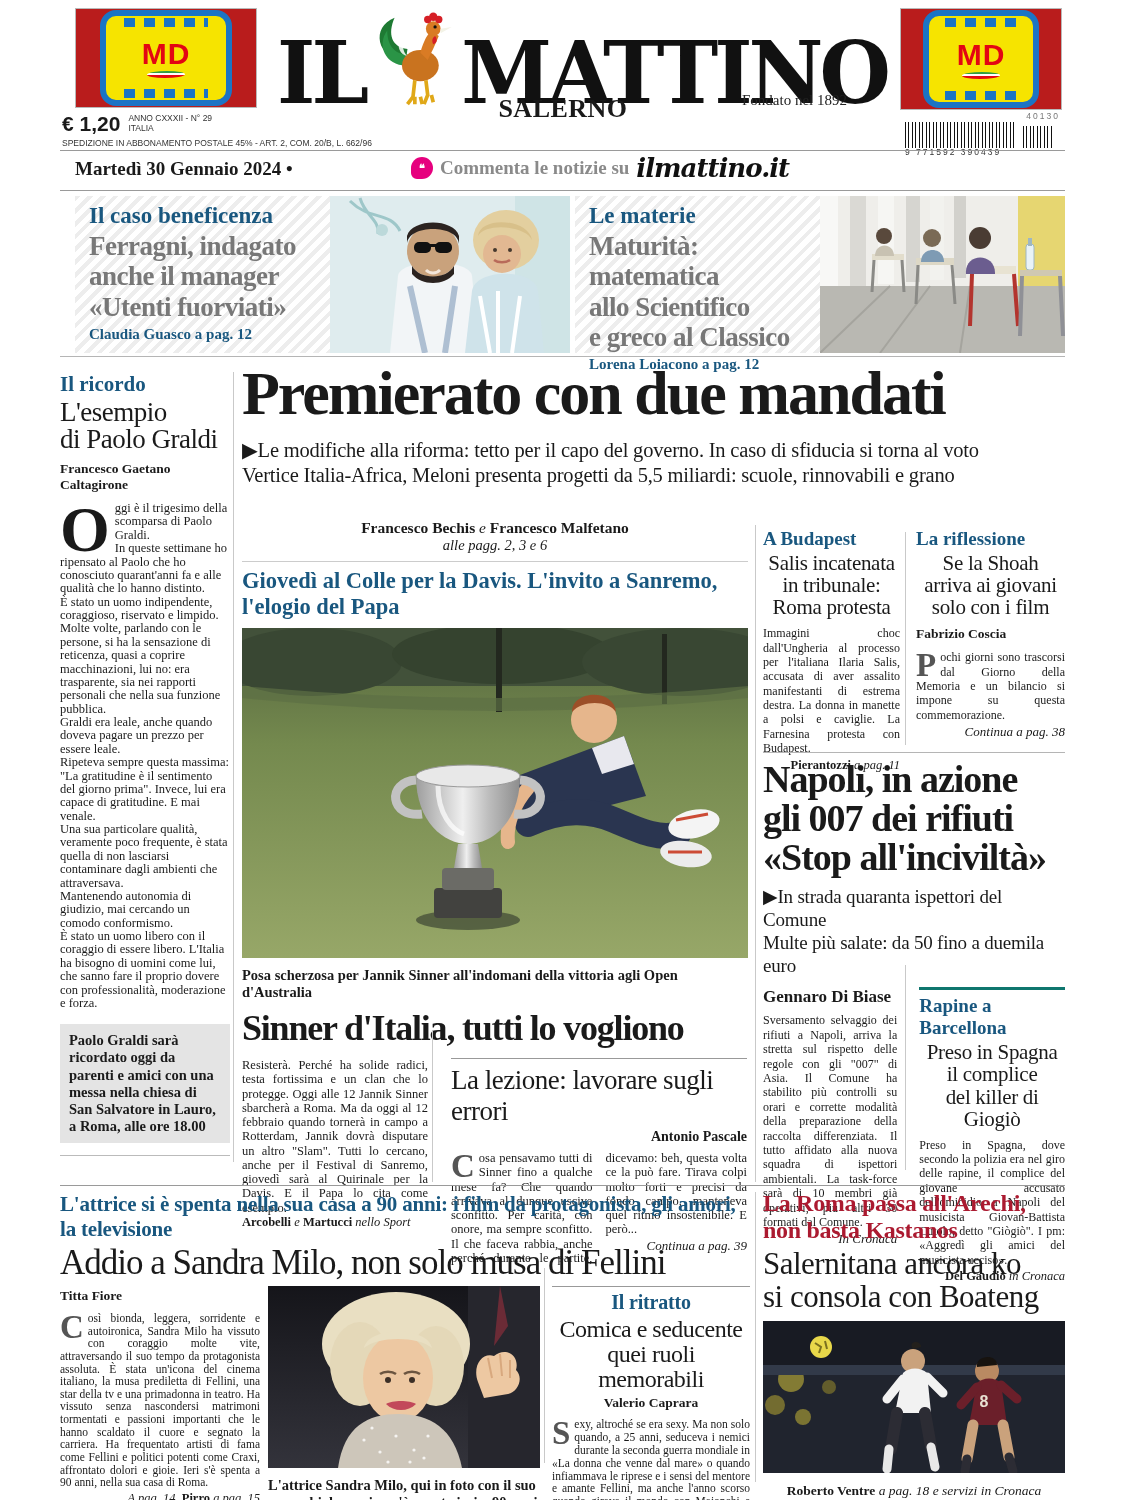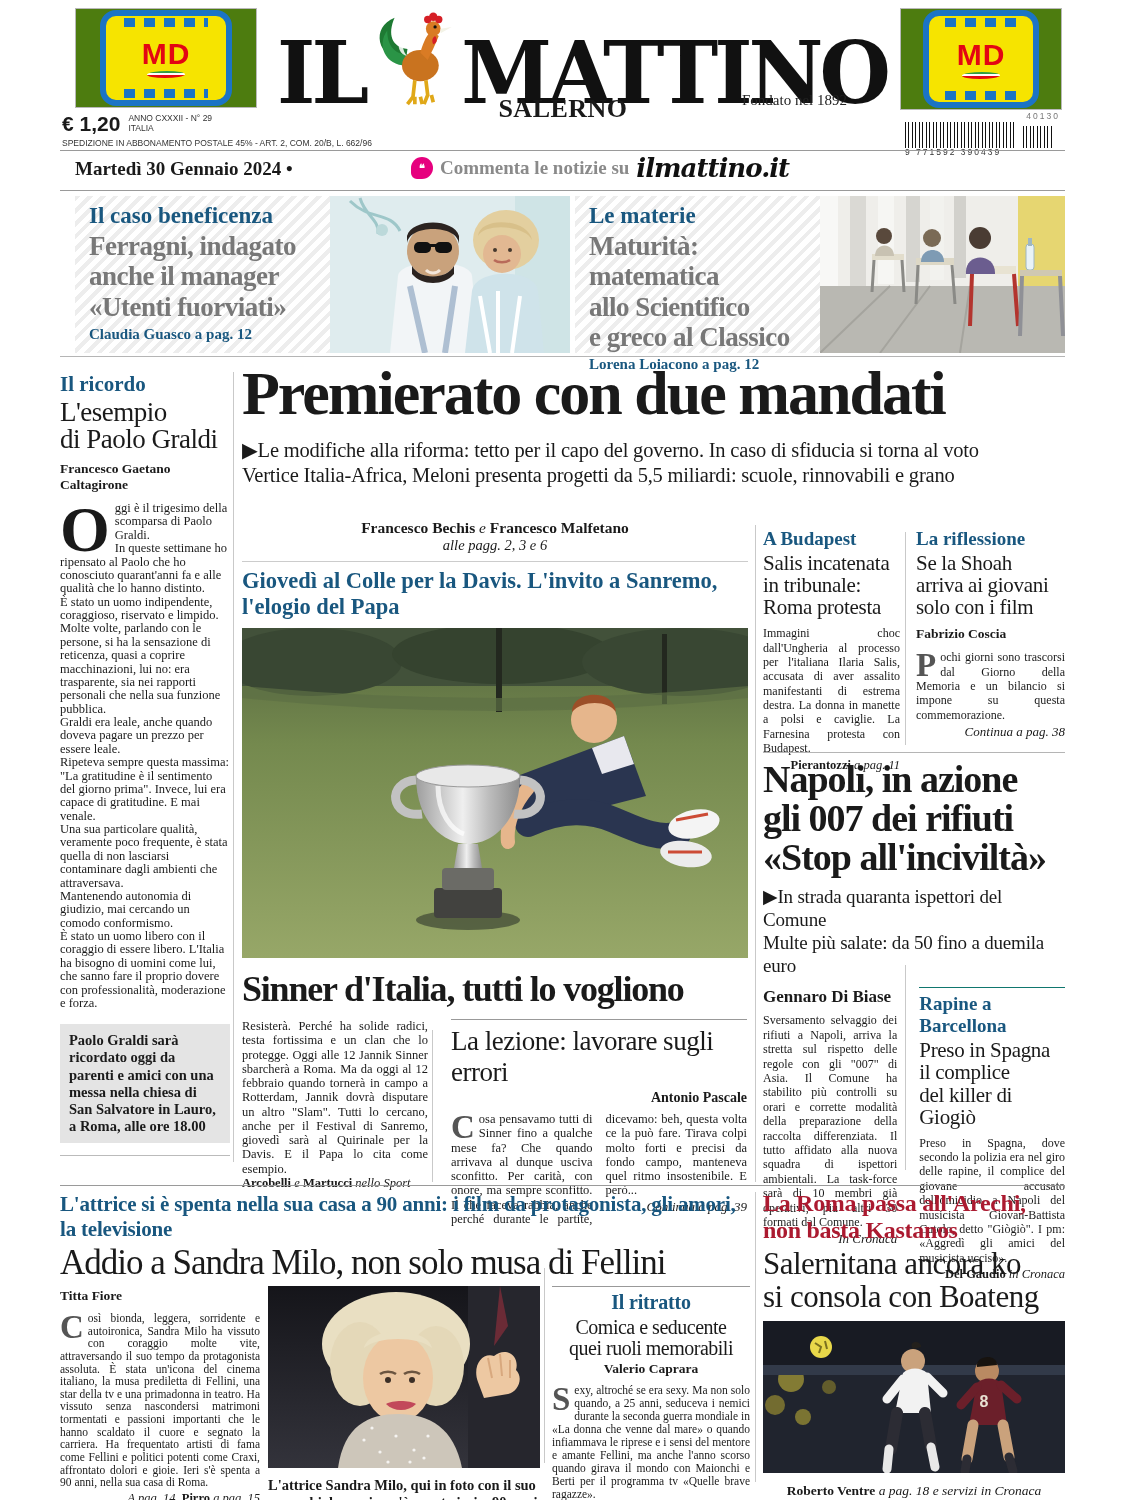--- a/index.html
+++ b/index.html
@@ -6,21 +6,21 @@
   .page{position:relative;width:1126px;height:1500px;background:#ffffff;margin:0 auto;
         font-family:"Liberation Serif",serif;color:#1a1a1a;overflow:hidden;}
   .prewrap{white-space:pre-line;}
   .just{text-align:justify;}
   .abs{position:absolute;}
   .hline{position:absolute;height:1px;background:#b5b5b5;}
   .vline{position:absolute;width:1px;background:#c9c9c9;}
   .kicker{color:#19577f;font-weight:bold;}
   .red{color:#ab1a30;}
   
-  .md-card{position:absolute;background:#4d7c0f;border:1px solid #b9b9b9;display:flex;align-items:center;justify-content:center;}
+  .md-card{position:absolute;background:#b91c1c;border:1px solid #b9b9b9;display:flex;align-items:center;justify-content:center;}
   .md-logo{position:relative;background:#f6e400;border:6px solid #1b74c5;border-radius:16px;
            display:flex;flex-direction:column;align-items:center;justify-content:center;}
   .md-sprocket{width:70%;height:9px;background:repeating-linear-gradient(90deg,#1b74c5 0 11px,#f6e400 11px 20px);}
   .md-sprocket.top{position:absolute;top:2px;}
   .md-sprocket.bot{position:absolute;bottom:2px;}
   .md-text{font-family:"Liberation Sans",sans-serif;font-weight:bold;color:#e30613;font-size:30px;letter-spacing:1px;line-height:1;}
   .md-swoosh{width:38px;height:7px;border-radius:50%;transform:skewX(-18deg);margin-top:2px;
              background:linear-gradient(#2f9e41 0 2px,#ffffff 2px 4px,#e30613 4px 7px);}
   .masthead{position:absolute;left:252px;top:8px;width:660px;display:flex;align-items:flex-end;justify-content:center;}
   .masthead-word{font-family:"DejaVu Serif",serif;font-weight:bold;font-size:82px;line-height:0.95;letter-spacing:-4px;color:#111;transform:scaleY(1.06);}
@@ -69,51 +69,51 @@
   .sinner-body{width:186px;font-size:12.5px;line-height:1.14;padding-right:10px;}
   .sinner-credit{font-weight:bold;}
   .sinner-credit .i{font-style:italic;font-weight:normal;}
   .lezione{width:296px;border-top:1px solid #999;margin-left:13px;padding:4px 0 0 0;}
   .lezione h3{margin:2px 0 2px 0;font-size:27px;font-weight:normal;letter-spacing:-.5px;text-align:left;}
   .lezione .auth{text-align:right;font-weight:bold;font-size:14px;margin:2px 0 6px 0;}
   .lezione .cols{column-count:2;column-gap:13px;font-size:12.5px;line-height:1.14;}
   .dropcap-sm{float:left;font-weight:bold;font-size:33px;line-height:.8;margin:2px 4px 0 0;color:#555;}
   .more{font-style:italic;text-align:right;font-size:13px;margin-top:2px;}
   
-  .sidehead{font-size:21px;line-height:1.05;font-weight:normal;margin:2px 0 8px 0;letter-spacing:-.3px;}
+  .sidehead{font-size:21px;line-height:1.05;font-weight:normal;margin:2px 0 8px 0;letter-spacing:-.3px;text-align:center;}
   .sidekick{font-size:19px;}
   .sidebody{font-size:12px;line-height:1.2;}
   .sideby{text-align:right;font-size:12.5px;margin-top:2px;}
   .sideby .b{font-weight:bold;}
   .sideby .i{font-style:italic;}
   .budapest{position:absolute;left:763px;top:528px;width:137px;}
   .shoah{position:absolute;left:916px;top:528px;width:149px;}
   .shoah .auth{font-weight:bold;font-size:13.5px;margin:0 0 8px 0;}
   .napoli{position:absolute;left:763px;top:760px;width:302px;}
   .napoli h2{margin:0;font-size:38px;line-height:1.02;letter-spacing:-1px;font-weight:bold;}
   .napoli .deck{font-size:19px;line-height:1.2;margin-top:10px;}
   .napoli-cols{display:flex;margin-top:10px;}
   .napoli-left{width:140px;padding-right:10px;}
   .napoli-left .auth{font-weight:bold;font-size:17px;margin-bottom:6px;}
-  .rapine{width:152px;margin-left:12px;border-top:1px solid #0f766e;padding-top:5px;}
+  .rapine{width:152px;margin-left:12px;border-top:3px solid #0f766e;padding-top:5px;}
   
   .milo{position:absolute;left:60px;top:1192px;width:690px;}
   .milo .kick{font-size:21px;letter-spacing:-.2px;}
   .milo h2{margin:3px 0 6px 0;font-size:35px;line-height:1.0;letter-spacing:-1px;font-weight:normal;}
   .milo-row{display:flex;}
   .milo-body{width:200px;padding-right:8px;}
   .milo-body .auth{font-weight:bold;font-size:13.5px;margin:2px 0 8px 0;}
   .milo-body .txt{font-size:11.5px;line-height:1.1;}
   .milo-pages{text-align:right;font-size:12.5px;font-style:italic;margin-top:2px;}
   .milo-pages .b{font-weight:bold;font-style:normal;}
   .milo-photo{width:272px;}
   .milo-caption{font-weight:bold;font-size:14.5px;line-height:1.2;margin-top:5px;}
   .ritratto{width:198px;margin-left:12px;border-top:1px solid #999;padding-top:4px;}
   .ritratto .kick{text-align:center;font-size:20px;}
-  .ritratto h3{margin:3px 0 2px 0;font-size:20px;line-height:1.05;font-weight:normal;text-align:center;letter-spacing:-.5px;}
+  .ritratto h3{margin:3px 0 2px 0;font-size:24px;line-height:1.05;font-weight:normal;text-align:center;letter-spacing:-.5px;}
   .ritratto .auth{text-align:center;font-weight:bold;font-size:13.5px;margin:2px 0 7px 0;}
   .ritratto .txt{font-size:11.5px;line-height:1.13;}
   .salernitana{position:absolute;left:763px;top:1190px;width:302px;}
   .salernitana .kick{font-weight:bold;font-size:24px;letter-spacing:-.3px;}
   .salernitana h2{margin:4px 0 8px 0;font-size:31px;line-height:1.05;letter-spacing:-.5px;font-weight:normal;}
   .sal-credit{text-align:center;font-size:13.5px;margin-top:6px;}
   .sal-credit .b{font-weight:bold;}
   .sal-credit .i{font-style:italic;}
 </style>
 </head>
@@ -350,20 +350,21 @@
           <path d="M-14,98 L14,98 L10,74 L-10,74 Z" fill="url(#cup)"></path>
           <path d="M-52,6 C-52,52 -24,74 0,74 C24,74 52,52 52,6 Z" fill="url(#cup)"></path>
           <ellipse cx="0" cy="6" rx="52" ry="11" fill="#e8e8e8" stroke="#9a9a9a"></ellipse>
           <path d="M-52,10 C-82,12 -78,48 -46,44" stroke="#c2c2c2" stroke-width="9" fill="none"></path>
           <path d="M52,10 C82,12 78,48 46,44" stroke="#c2c2c2" stroke-width="9" fill="none"></path>
           <path d="M-30,16 C-30,44 -16,60 -4,64" stroke="#ffffff" stroke-width="5" fill="none" opacity="0.7"></path>
         </g>
       </svg>
     </div>
 
+    <div class="photo-caption">Posa scherzosa per Jannik Sinner all'indomani della vittoria agli Open d'Australia</div>
     <div class="sinner-head">Sinner d'Italia, tutti lo vogliono</div>
 
     <div class="sinner-row">
       <div class="sinner-body just">
         <span>Resisterà. Perché ha solide radici, testa fortissima e un clan che lo protegge. Oggi alle 12 Jannik Sinner sbarcherà a Roma. Ma da oggi al 12 febbraio quando tornerà in campo a Rotterdam, Jannik dovrà disputare un altro "Slam". Tutti lo cercano, anche per il Festival di Sanremo, giovedì sarà al Quirinale per la Davis. E il Papa lo cita come esempio.</span>
         <div class="sinner-credit"><span>Arcobelli</span><span class="i"> e </span><span>Martucci</span><span class="i"> nello Sport</span></div>
       </div>
       <div class="lezione">
         <h3>La lezione: lavorare sugli errori</h3>
         <div class="auth">Antonio Pascale</div>

